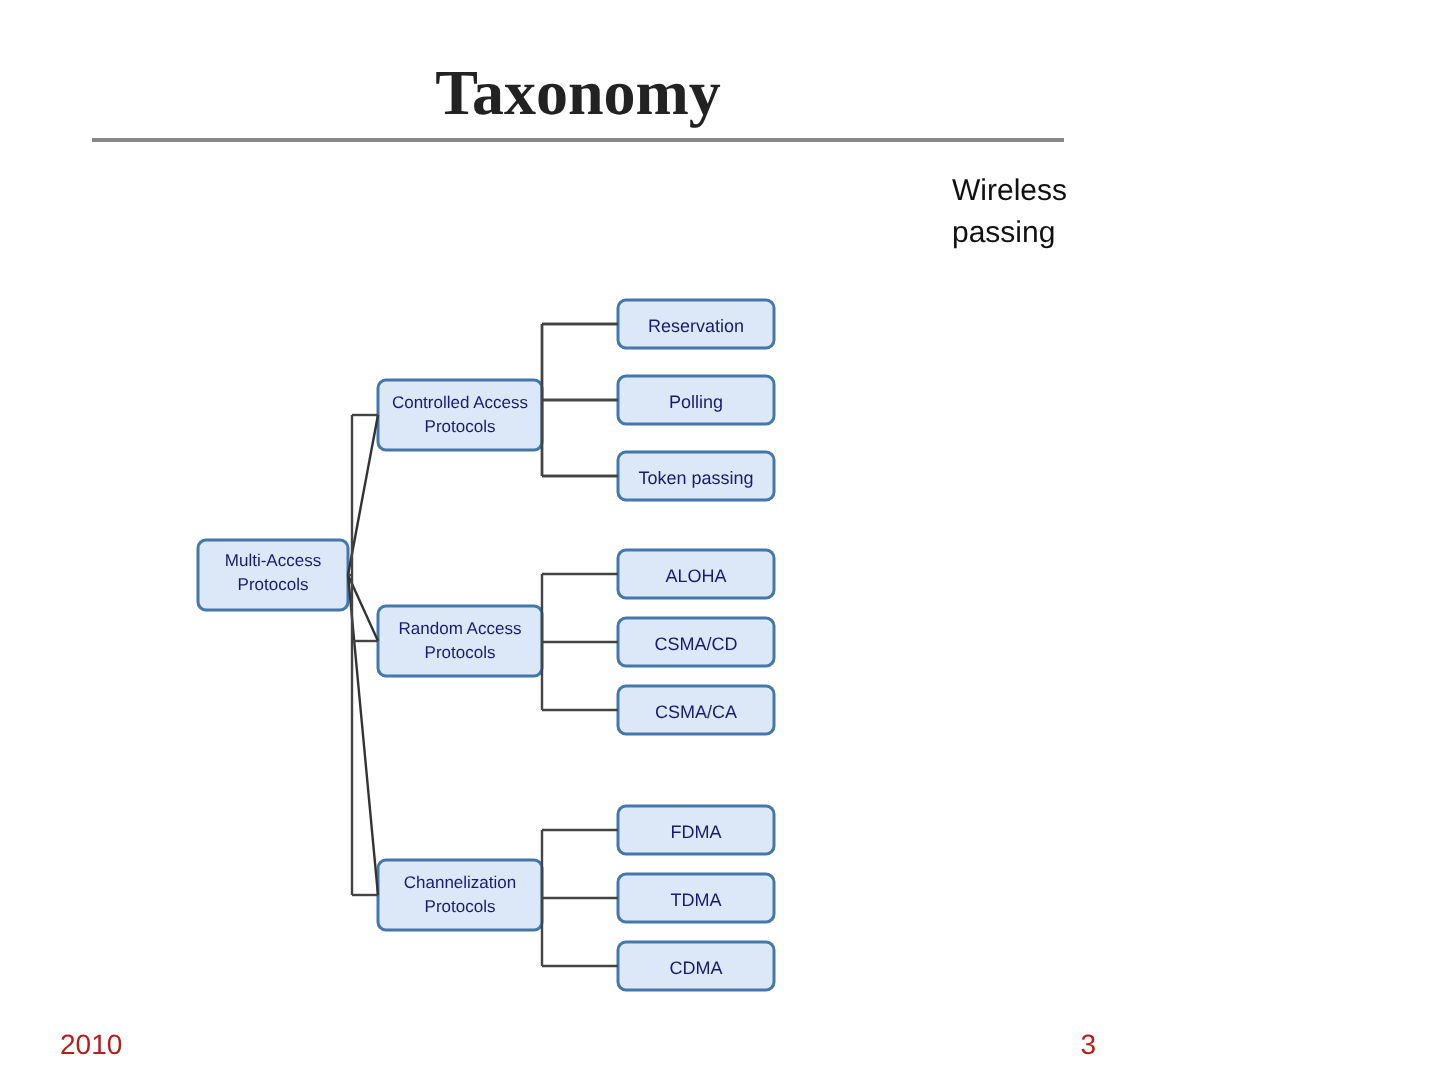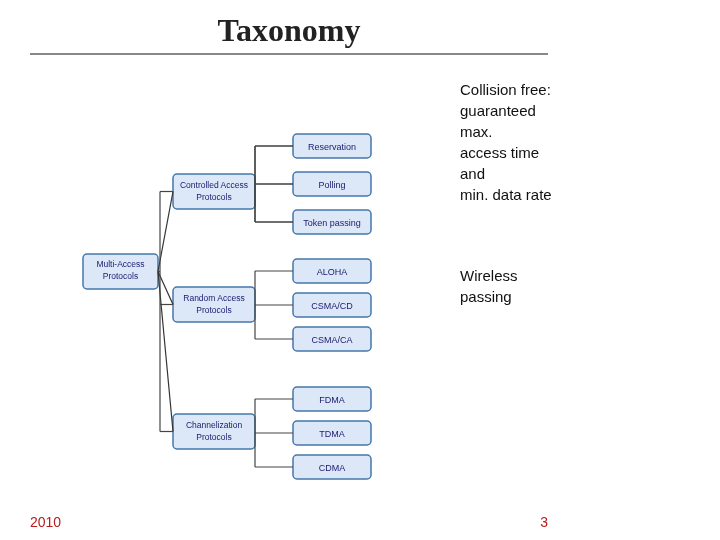--- a/index.html
+++ b/index.html
@@ -8,21 +8,21 @@
       height: 540px;
       background: #fff;
       font-family: Arial, sans-serif;
       position: relative;
       overflow: hidden;
     }
 
     .page {
       width: 578px;
       height: 540px;
-      padding: 0;
+      padding: 16px;
       position: relative;
     }
 
     .title-area {
       text-align: center;
       padding-top: 12px;
       padding-bottom: 4px;
     }
 
     .title-text {
@@ -204,28 +204,20 @@
         <line x1="95" y1="122.5" x2="95" y2="362.5" stroke="#444" stroke-width="1.2"></line>
         <line x1="95" y1="122.5" x2="108" y2="122.5" stroke="#444" stroke-width="1.2"></line>
         <line x1="95" y1="235.5" x2="108" y2="235.5" stroke="#444" stroke-width="1.2"></line>
         <line x1="95" y1="362.5" x2="108" y2="362.5" stroke="#444" stroke-width="1.2"></line>
 
       </svg>
     </div>
 
     <div class="annotations-area">
 
-      <div class="annotation-block annotation-top">
-        <div class="annotation-text">
-          <span>Collision free:</span><br>
-          <span>guaranteed max.</span><br>
-          <span>access time and</span><br>
-          <span>min. data rate</span>
-        </div>
-      </div>
 
 
       <div class="annotation-block annotation-wireless">
         <div class="annotation-text">Wireless passing</div>
       </div>
 
     </div>
   </div>
 
   <div class="footer">

